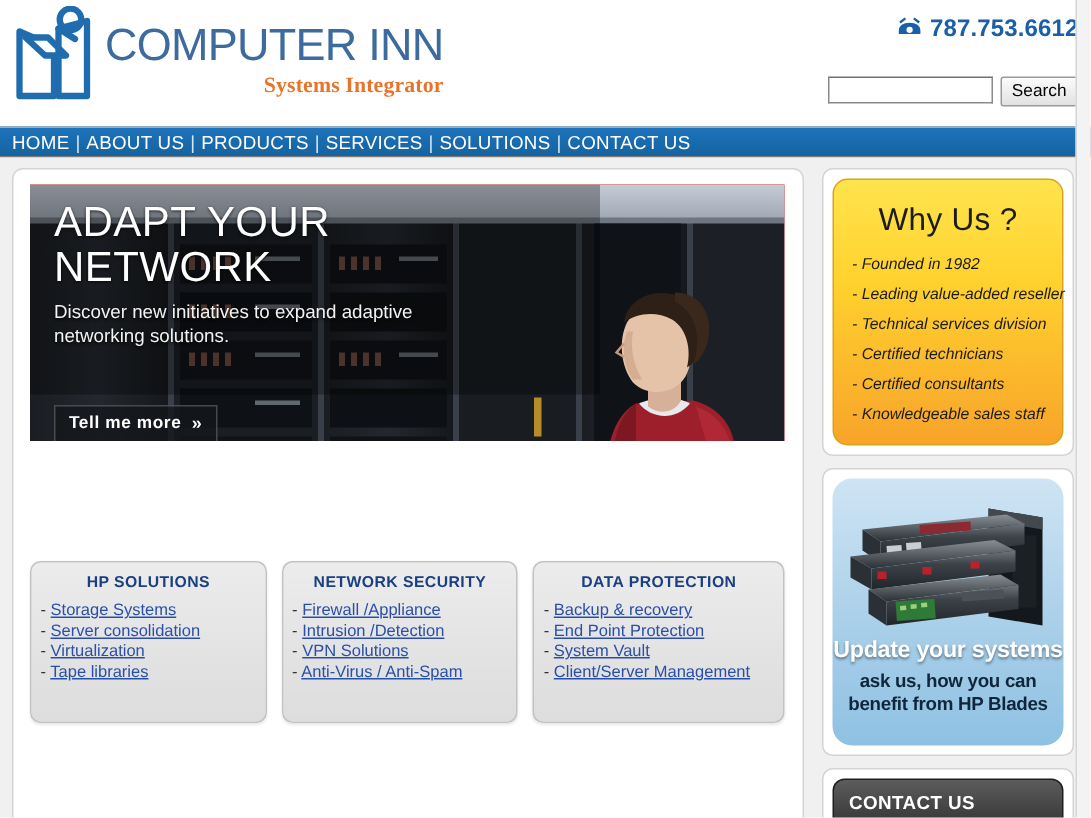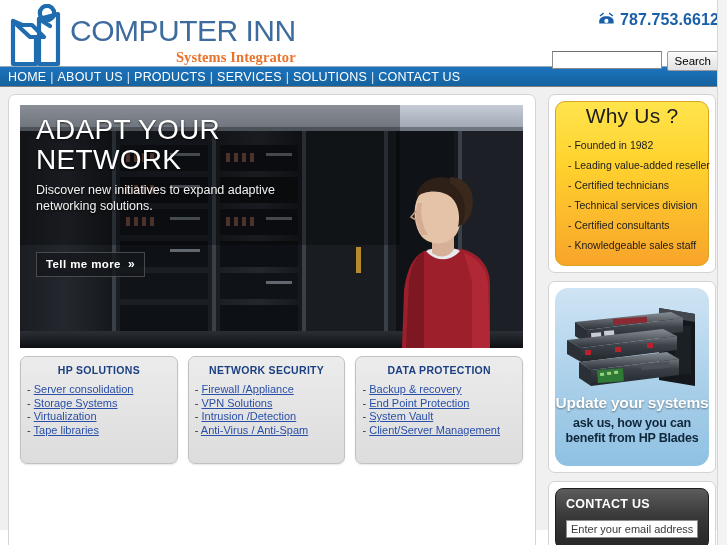--- a/index.html
+++ b/index.html
@@ -9,21 +9,21 @@
     overflow: hidden;
     background: #ffffff;
     font-family: "Liberation Sans", sans-serif;
   }
 
   #page { position: relative; width: 727px; height: 545px; background:#fff; }
 
   
   .header {
     position: relative;
-    height: 66px;
+    height: 84px;
     background: #ffffff;
     padding-left: 24px;
   }
   .logo-wrap {
     position: absolute; left: 6px; top: 4px;
     display: flex; align-items: flex-start;
   }
   .logo-mark { width: 62px; height: 70px; }
   .logo-text { margin-left: 2px; margin-top: 12px; }
   .logo-title {
@@ -114,21 +114,21 @@
     left: 8px; top: 7px;
     width: 528px; height: 478px;
     background: #ffffff;
     border: 1px solid #d4d4d4;
     border-radius: 7px;
   }
 
   
   .hero {
     position: absolute; left: 11px; top: 10px;
-    width: 503px; height: 243px;
+    width: 503px; height: 171px;
     overflow: hidden;
     background: #ef4444;
   }
   .hero-img { position:absolute; inset:0; }
   .hero-text { position: absolute; left: 16px; top: 10px; width: 330px; }
   .hero-h1 {
     color: #ffffff;
     font-size: 28px;
     line-height: 30px;
     letter-spacing: 0.3px;
@@ -205,37 +205,38 @@
     border-radius: 7px;
     padding: 6px;
     margin-bottom: 8px;
   }
 
   
   .whyus {
     background: linear-gradient(#ffe44d, #ffd22e 38%, #f8a42a);
     border: 1px solid #d9a41f;
     border-radius: 10px;
-    padding: 0 10px 10px 10px;
+    padding: 13px 10px 10px 10px;
   }
   .whyus h2 {
     margin: 2px 0 7px 0;
     text-align: center;
     font-size: 21px;
     font-weight: normal;
     color: #1c1c1c;
     letter-spacing: 0.2px;
   }
   .whyus ul { list-style:none; margin:0; padding:0; }
   .whyus li {
     font-size: 10.5px;
     color: #1b1b1b;
     line-height: 12px;
     padding: 4px 0 4px 2px;
     white-space: nowrap;
+    font-style: italic;
   }
 
   
   .promo {
     border-radius: 13px;
     overflow: hidden;
     background: linear-gradient(#cfe4f4, #a9cfe9 55%, #8fc1e3);
     height: 178px;
     position: relative;
   }
@@ -480,39 +481,39 @@
           <span class="chev">»</span>
         </div>
       </div>
 
       <div class="boxes">
 
         <div class="sbox">
           <div class="sbox-title">HP SOLUTIONS</div>
           <ul>
             <li><span>-</span>
+              <a href="#">Storage Systems </a></li>
+            <li><span>-</span>
               <a href="#">Server consolidation</a></li>
-            <li><span>-</span>
-              <a href="#">Storage Systems </a></li>
             <li><span>-</span>
               <a href="#">Virtualization</a></li>
             <li><span>-</span>
               <a href="#">Tape libraries</a></li>
           </ul>
         </div>
 
         <div class="sbox">
           <div class="sbox-title">NETWORK SECURITY</div>
           <ul>
             <li><span>-</span>
               <a href="#">Firewall /Appliance</a></li>
             <li><span>-</span>
+              <a href="#">Intrusion /Detection</a></li>
+            <li><span>-</span>
               <a href="#">VPN Solutions</a></li>
-            <li><span>-</span>
-              <a href="#">Intrusion /Detection</a></li>
             <li><span>-</span>
               <a href="#">Anti-Virus / Anti-Spam</a></li>
           </ul>
         </div>
 
         <div class="sbox wide">
           <div class="sbox-title">DATA PROTECTION</div>
           <ul>
             <li><span>-</span>
               <a href="#">Backup &amp; recovery</a></li>
@@ -531,23 +532,23 @@
 
       <div class="side-card">
         <div class="whyus">
           <h2>Why Us ?</h2>
           <ul>
             <li><span>-</span>
               <span>Founded in 1982</span></li>
             <li><span>-</span>
               <span>Leading value-added reseller</span></li>
             <li><span>-</span>
+              <span>Technical services division</span></li>
+            <li><span>-</span>
               <span>Certified technicians</span></li>
-            <li><span>-</span>
-              <span>Technical services division</span></li>
             <li><span>-</span>
               <span>Certified consultants</span></li>
             <li><span>-</span>
               <span>Knowledgeable sales staff</span></li>
           </ul>
         </div>
       </div>
 
       <div class="side-card">
         <div class="promo">

